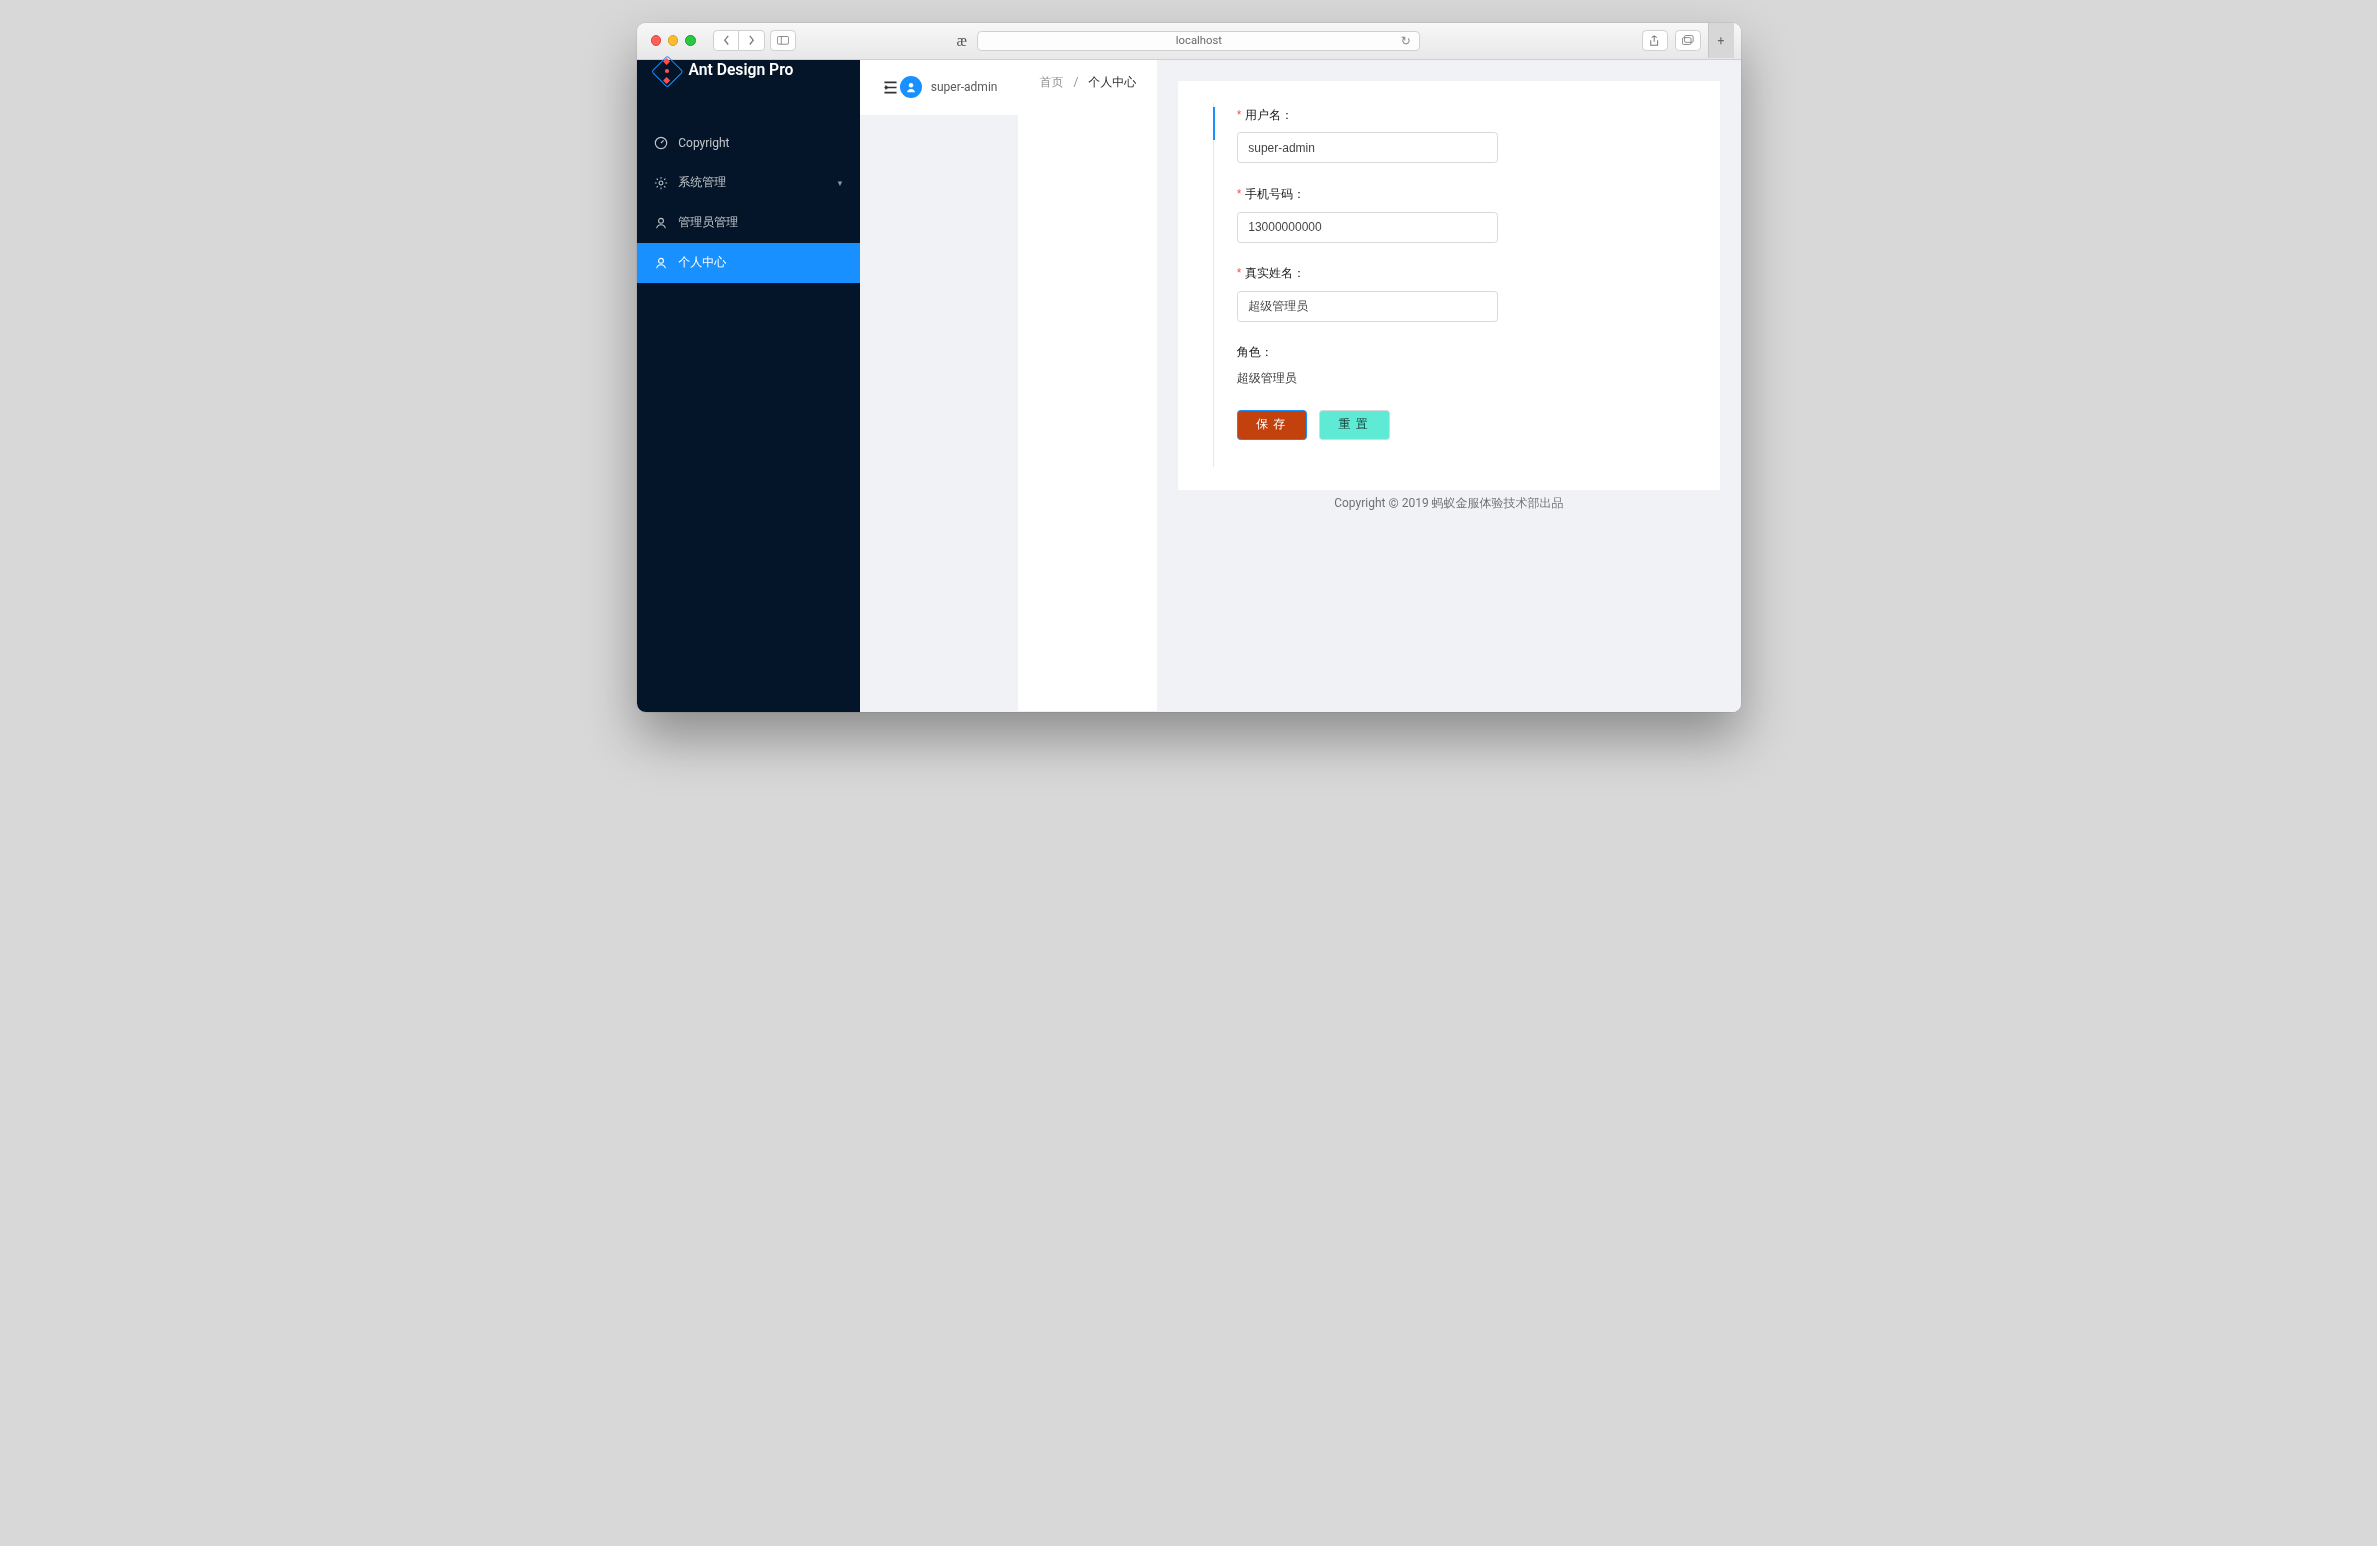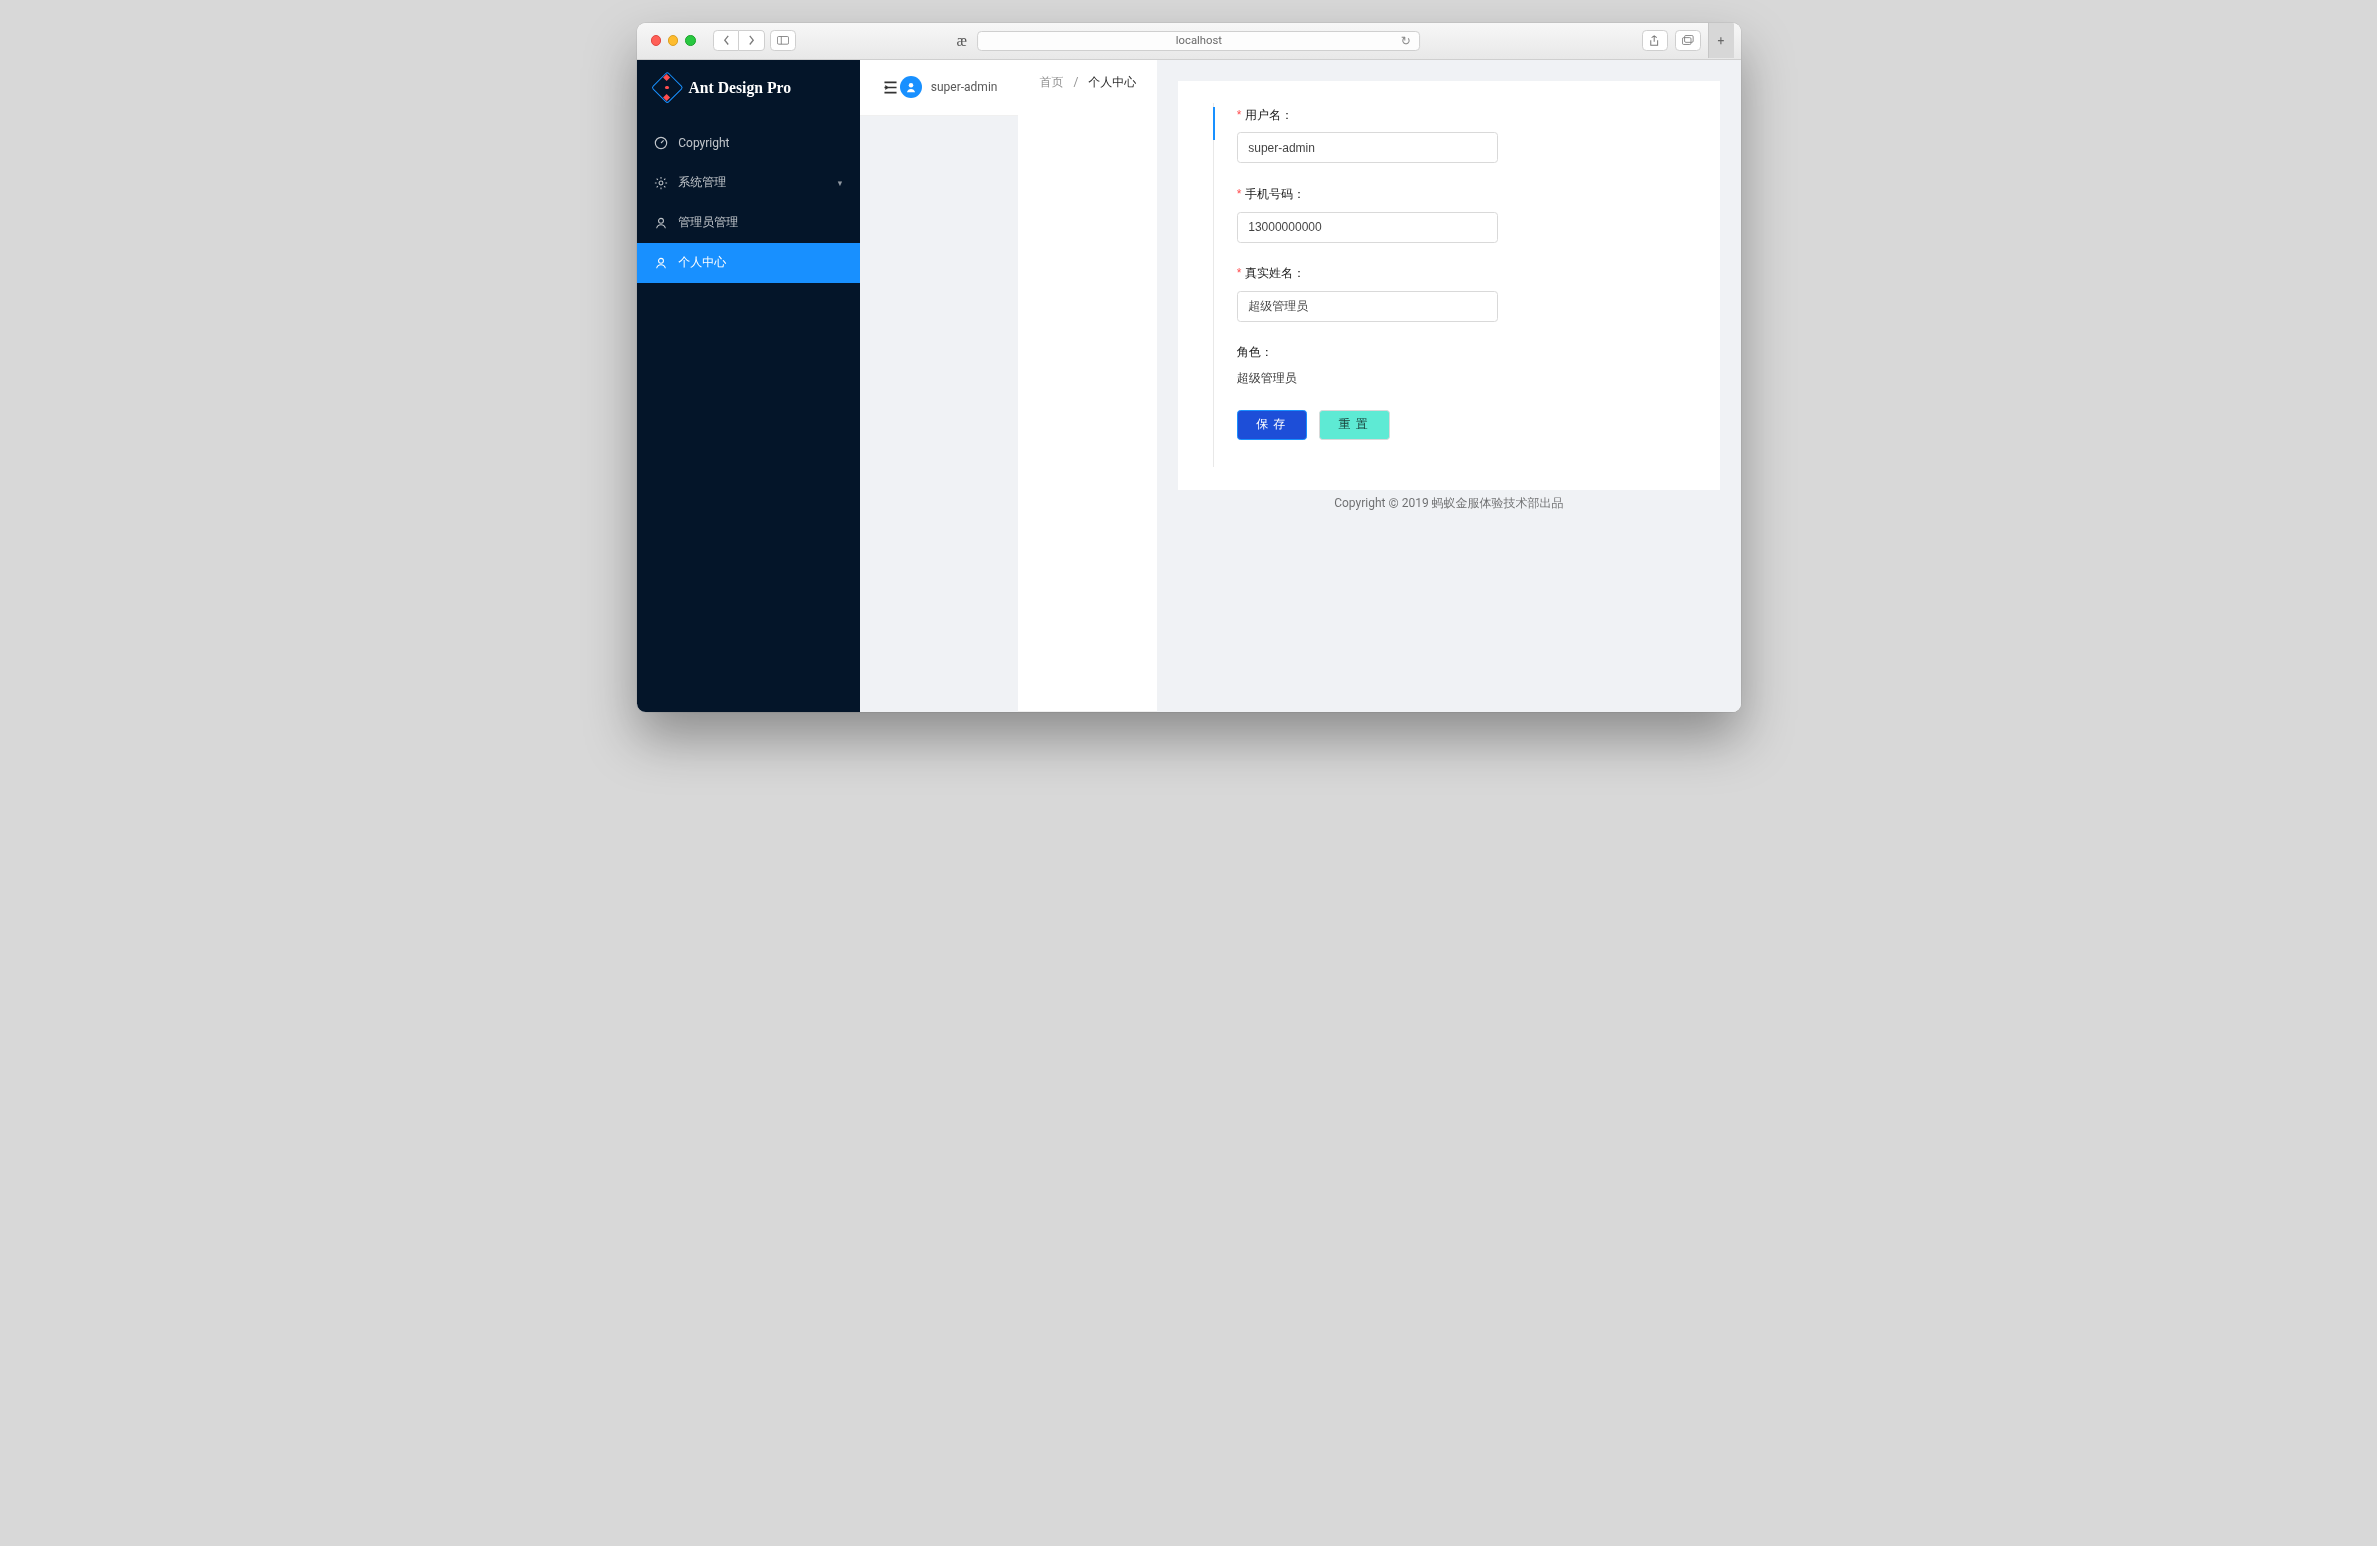--- a/index.html
+++ b/index.html
@@ -53,21 +53,21 @@
   }
   .chrome-url .reload { position:absolute; right:8.7px; color:#8a8a8a; font-size:12px;}
   .chrome-right { margin-left:auto; display:flex; gap:7px; padding-right:7px; align-items:center;}
   .chrome-newtab { width:26px; height:35px; background:#d7d7d7; display:flex; align-items:center;justify-content:center; color:#666; border-left:0.9px solid #c6c6c6;}
 
   
   .viewport { display:flex; height: 652px; background:#f0f2f5; }
   .sidebar {
     width: 223px; background:#041529; color:#c0c4cc; display:flex; flex-direction:column;
   }
-  .logo-row { display:flex; align-items:center; gap:10.4px; height:56px; padding-left:19px;font-family:Liberation Serif, serif; }
+  .logo-row { display:flex; align-items:flex-start; gap:10.4px; height:56px; padding-left:19px; }
   .logo-mark { position:relative; width:22.6px; height:22.6px; }
   .logo-mark::before {
     content:""; position:absolute; inset:0;
     border:1.7px solid #1890ff; transform:rotate(45deg); border-radius:2.6px;
   }
   .logo-mark .dot { position:absolute; width:3.5px; height:3.5px; border-radius:50%; background:#ff4d4f; left:9.6px; top:9.6px;}
   .logo-mark .tip1{position:absolute;width:5.2px;height:5.2px;background:#ff4d4f;top:-0.9px;left:8.7px;transform:rotate(45deg);}
   .logo-mark .tip2{position:absolute;width:5.2px;height:5.2px;background:#ff4d4f;bottom:-0.9px;left:8.7px;transform:rotate(45deg);}
   .logo-title { font-size:15.7px; font-weight:600; color:#fff; }
   .menu { list-style:none; padding-top:7px; }
@@ -106,21 +106,21 @@
   .field { margin-bottom:22.6px; }
   .label { color:rgba(0,0,0,.9); margin-bottom:8.7px; display:block; }
   .label .req { color:#ff4d4f; margin-right:3.5px; font-family:SimSun,sans-serif;}
   .input {
     width:261px; height:31px; border:0.9px solid #d9d9d9; border-radius:3.5px; padding:0 10.4px;
     font-size:12px; color:rgba(0,0,0,.75);
   }
   .static-val { color:rgba(0,0,0,.8); }
   .btn-row{ display:flex; gap:12px; margin-top:7px;}
   .btn { height:30px; padding:0 15.7px; border-radius:3.5px; font-size:12px; cursor:pointer; letter-spacing:5.2px; text-indent:2.6px;}
-  .btn-primary{ background:#1d4ed8; color:#fff; border:0.9px solid #1890ff;}
+  .btn-primary{ background:#c2410c; color:#fff; border:0.9px solid #1890ff;}
   .btn-default{ background:#5eead4; color:rgba(0,0,0,.75); border:0.9px solid #d9d9d9;}
 
   .footer { text-align:center; color:rgba(0,0,0,.55); padding:5.2px 0 19px; font-size:12px;}
   .footer .copy-circ{ font-size:13px; vertical-align:-0.9px;}
 
   svg { display:block; }
 </style>
 </head>
 <body>
 

